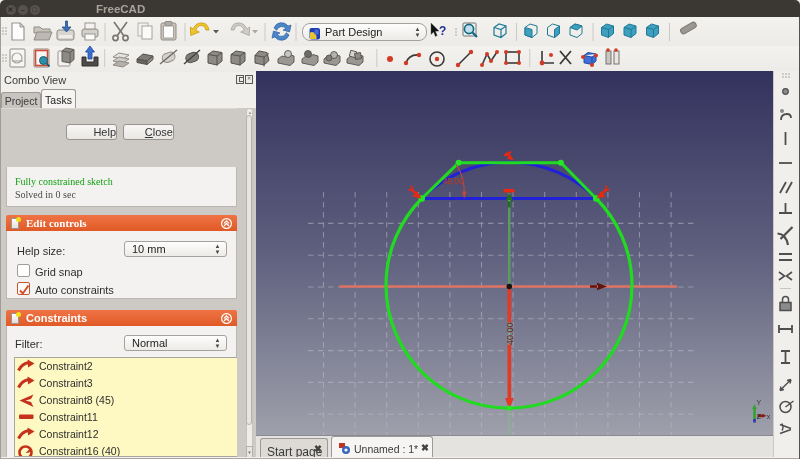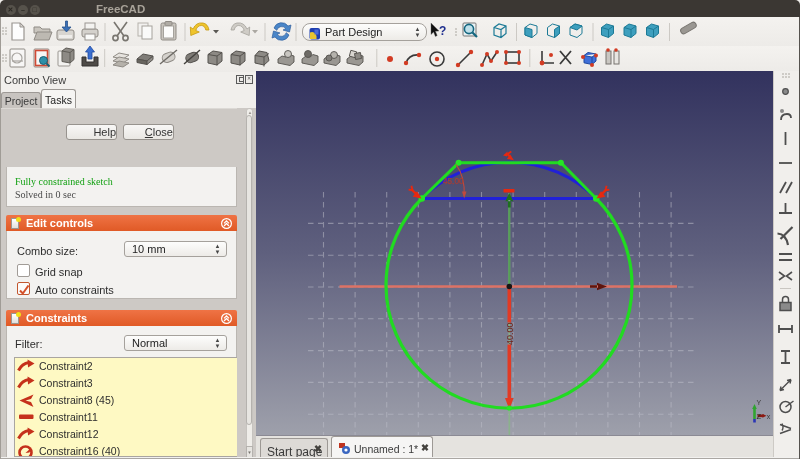--- a/index.html
+++ b/index.html
@@ -322,30 +322,30 @@
   </div>
   <div class="abs" id="panel">
     <div class="btn" style="left:66px;top:15px;width:51px;">Help</div>
     <div class="btn" style="left:123px;top:15px;width:51px;"><span style="text-decoration:underline">C</span>lose</div>
 
     <div class="sect" style="top:58px;height:40px;">
       <div class="lbl" style="left:8px;top:9px;color:#13A113;font-size:9px;font-family:'Liberation Serif',serif;font-size:10px;">Fully constrained sketch</div>
       <div class="lbl" style="left:8px;top:22px;color:#4A4A4A;font-family:'Liberation Serif',serif;font-size:10px;">Solved in 0 sec</div>
     </div>
 
-    <div class="ohead" style="top:106px;">
+    <div class="ohead" style="top:106px;font-family:Liberation Serif, serif;">
         <div class="note"></div>
         <div class="txt">Edit controls</div>
         <div class="col"><svg width="11" height="11">
             <circle cx="5.5" cy="5.5" r="4.9" fill="none" stroke="#fff" stroke-width="1.2"></circle>
             <path d="M3 5.4 L5.5 2.9 L8 5.4 M3 8 L5.5 5.5 L8 8" fill="none" stroke="#fff" stroke-width="1.3"></path>
           </svg></div>
       </div>
     <div class="sect" style="top:122px;height:68px;">
-      <div class="lbl" style="left:10px;top:14px;">Combo size:</div>
+      <div class="lbl" style="left:10px;top:14px;">Help size:</div>
     </div>
     <div class="combo" style="left:124px;top:132px;width:103px;">
         <div class="cv">10 mm</div>
         <div class="spin">▲<br>▼</div>
       </div>
     <div class="cb" style="left:17px;top:155px;"></div>
     <div class="lbl" style="left:35px;top:157px;">Grid snap</div>
     <div class="cb" style="left:17px;top:173px;background:#FCFBFA;border-color:#C2572F;"><svg width="12" height="12">
           <path d="M2 5.5 L4.8 8.5 L10.5 0.5" fill="none" stroke="#D4502A" stroke-width="2"></path>
         </svg></div>

